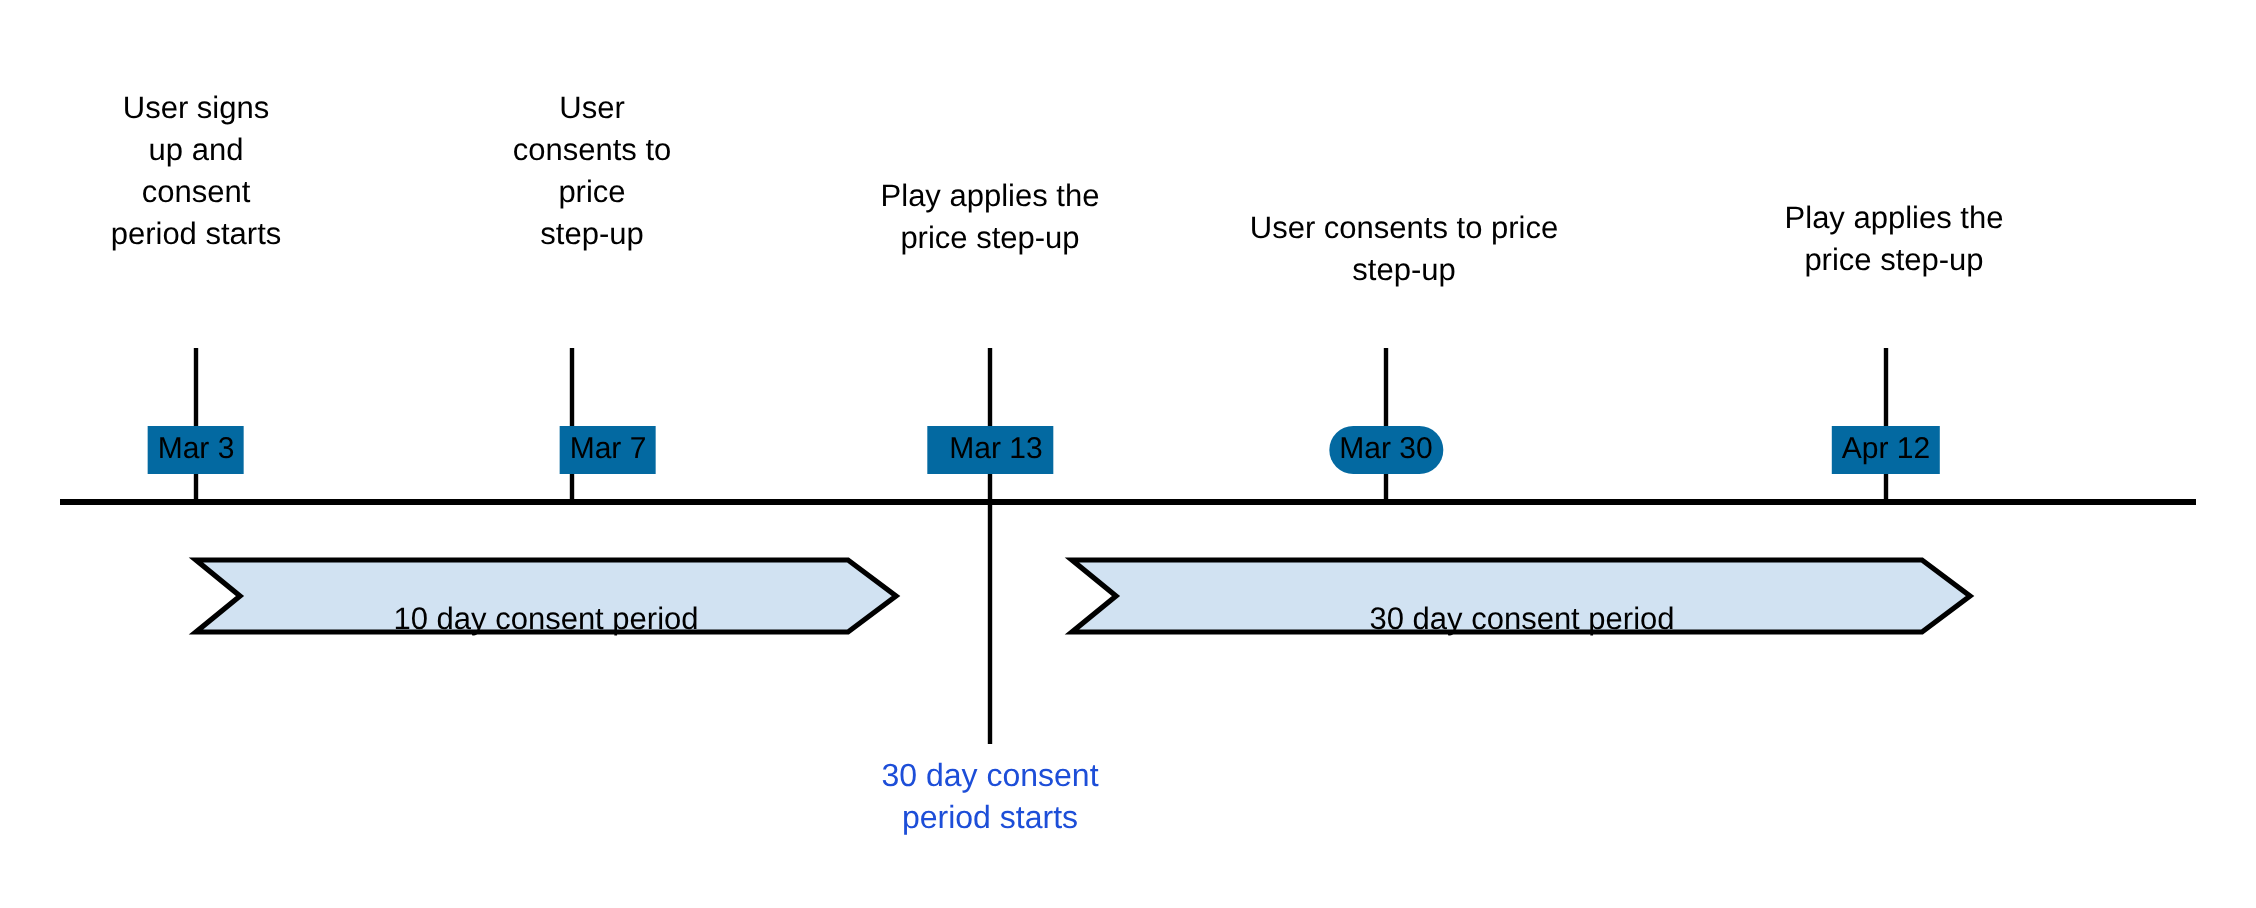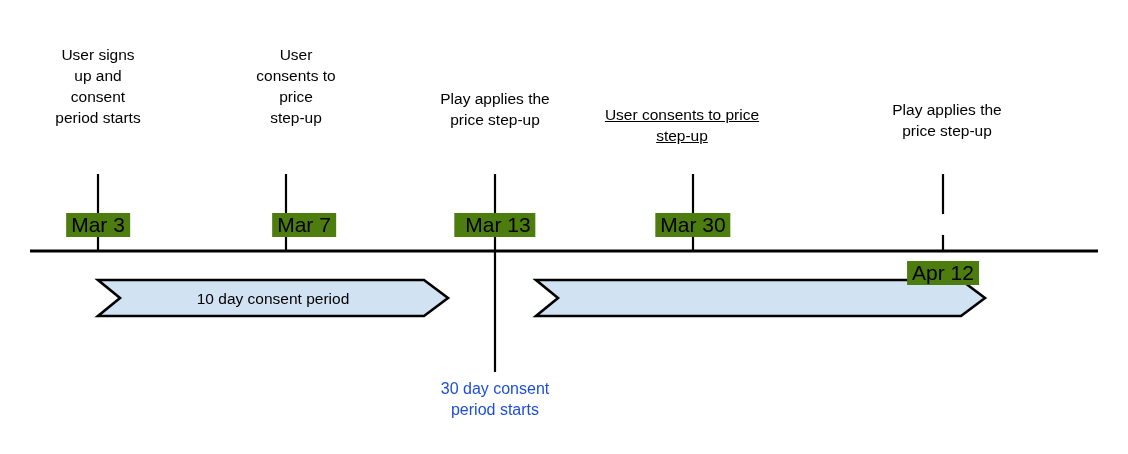--- a/index.html
+++ b/index.html
@@ -46,34 +46,35 @@
     text-align: center;
     font-size: 15.5px;
     line-height: 21px;
     color: #000000;
     white-space: pre-line;
     transform: translateX(-50%);
   }
   .date-chip {
     position: absolute;
     transform: translateX(-50%);
-    background: #4d7c0f;
+    background: #0369a1;
     color: #000000;
-    font-size: 21px;
+    font-size: 15px;
     line-height: 19px;
     padding: 2px 5px 3px 5px;
     white-space: nowrap;
   }
   .banner-label {
     position: absolute;
     transform: translate(-50%, -50%);
     font-size: 15.5px;
     line-height: 19px;
     color: #000000;
     white-space: nowrap;
+    margin-top: 12px;
   }
   .below-note {
     position: absolute;
     transform: translateX(-50%);
     text-align: center;
     font-size: 16px;
     line-height: 21px;
     color: #1d4ed8;
     white-space: pre-line;
   }
@@ -89,21 +90,21 @@
 period starts</div>
 
   <div class="evt" style="left:296px; top:44px; width:170px;">User
 consents to
 price
 step-up</div>
 
   <div class="evt" style="left:495px; top:88px; width:200px;">Play applies the
 price step-up</div>
 
-  <div class="evt" style="left:682px; top:104px; width:230px;text-decoration:underline;">User consents to price
+  <div class="evt" style="left:702px; top:104px; width:230px;">User consents to price
 step-up</div>
 
   <div class="evt" style="left:947px; top:99px; width:200px;">Play applies the
 price step-up</div>
 
   <svg class="layer" viewBox="0 0 1128 454">
 
     <line class="tick-line" x1="98" y1="174" x2="98" y2="214"></line>
     <line class="tick-line" x1="98" y1="235" x2="98" y2="252"></line>
 
@@ -125,23 +126,24 @@
 
     <polygon class="banner-shape" points="536,280 961,280 985,298 961,316 536,316 558,298"></polygon>
   </svg>
 
   <div class="date-chip" style="left:98px; top:213px;">Mar 3</div>
 
   <div class="date-chip" style="left:304px; top:213px;">Mar 7</div>
 
   <div class="date-chip" style="left:495px; top:213px;padding-left:11px;">Mar 13</div>
 
-  <div class="date-chip" style="left:693px; top:213px;">Mar 30</div>
+  <div class="date-chip" style="left:693px; top:213px;border-radius:12px;">Mar 30</div>
 
-  <div class="date-chip" style="left:943px; top:213px;margin-top:48px;">Apr 12</div>
+  <div class="date-chip" style="left:943px; top:213px;">Apr 12</div>
 
   <div class="banner-label" style="left:273px; top:298px;">10 day consent period</div>
 
+  <div class="banner-label" style="left:761px; top:298px;">30 day consent period</div>
 
   <div class="below-note" style="left:495px; top:378px; width:220px;">30 day consent
 period starts</div>
 
 </div>
 
 </body></html>

